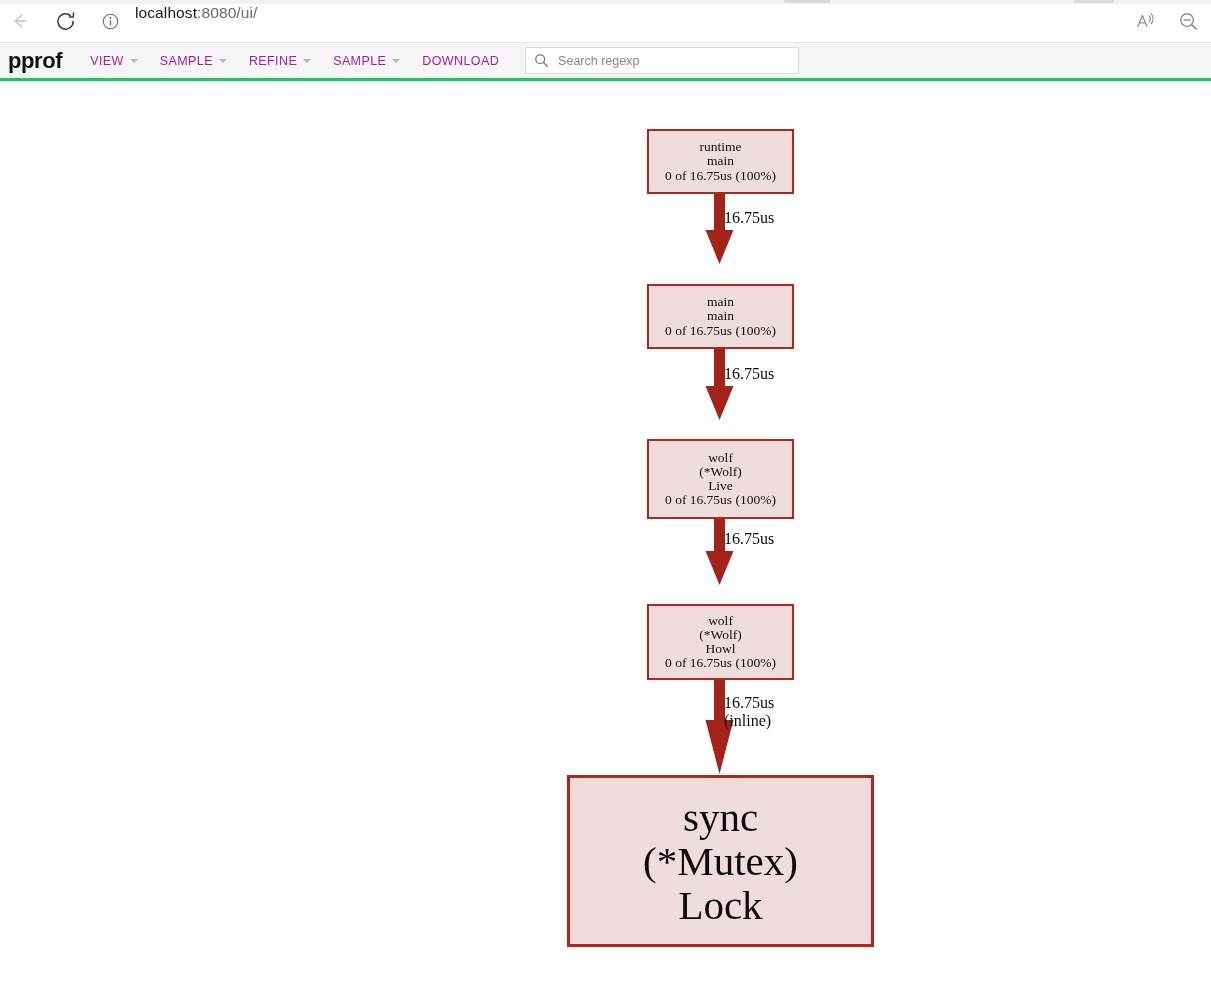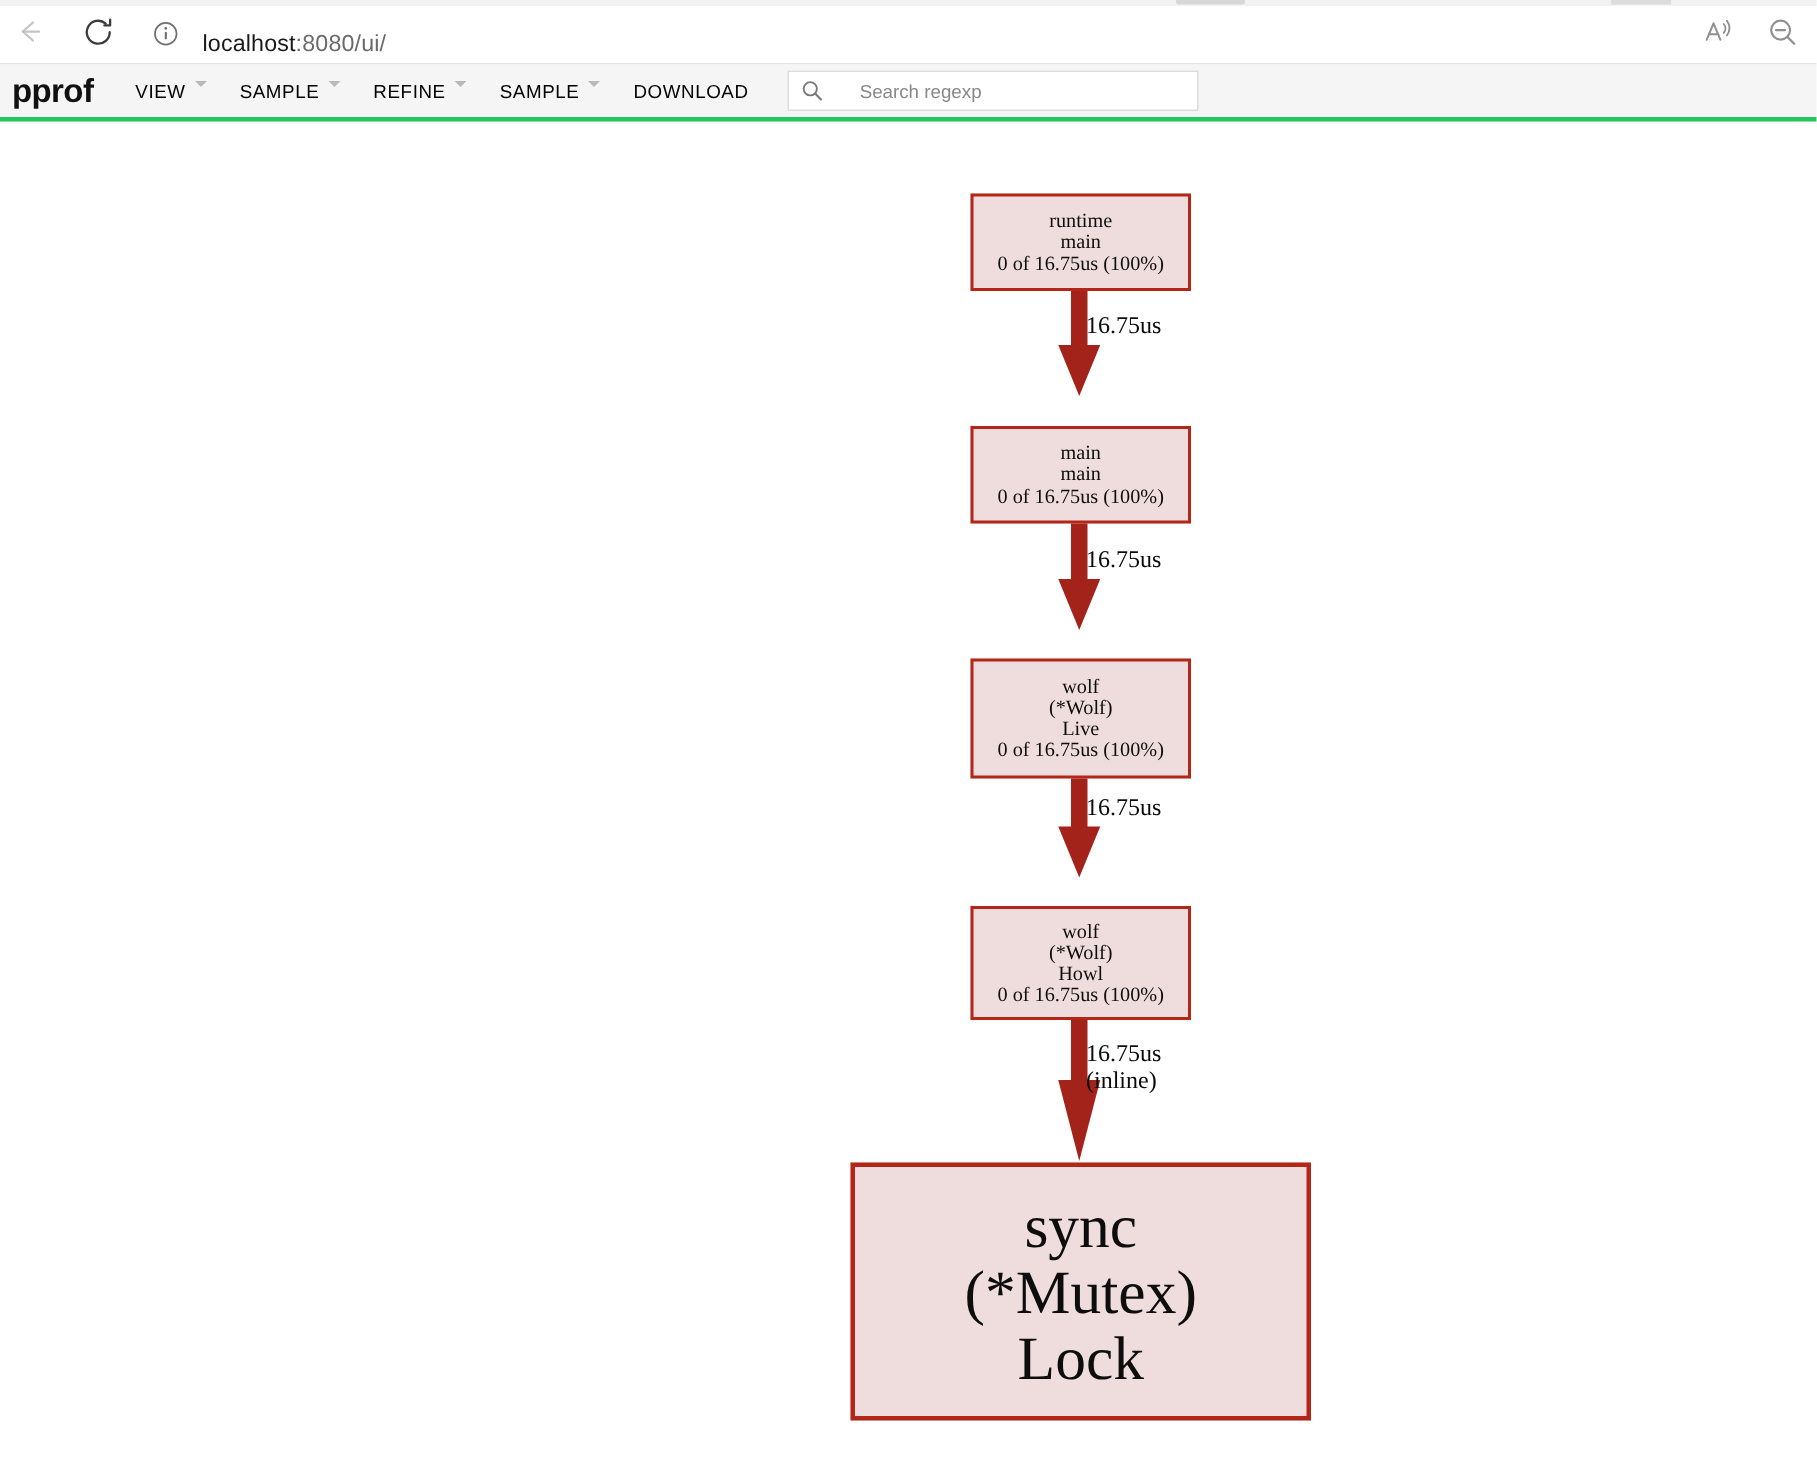--- a/index.html
+++ b/index.html
@@ -37,21 +37,21 @@
     display: flex; align-items: center; justify-content: center;
   }
   #back-button { left: 5px; }
   #reload-button { left: 50px; }
 
   #url-bar {
     position: absolute; left: 93px; top: 4px;
     width: 736px; height: 35px;
     background: #ffffff;
     border-radius: 18px;
-    display: flex; align-items: flex-end;
+    display: flex; align-items: flex-start;
   }
   #site-info-icon {
     width: 34px; height: 34px;
     display: flex; align-items: center; justify-content: center;
     flex: 0 0 auto;
   }
   #url-text {
     font-size: 15.5px;
     color: #6a6a6a;
     letter-spacing: .1px;
@@ -77,22 +77,22 @@
     background: #f5f5f5;
     border-bottom: 3px solid #22c55e;
     display: flex; align-items: center;
   }
   #pprof-logo {
     font-size: 22px; font-weight: bold; color: #111;
     margin-left: 8px; margin-right: 22px;
     letter-spacing: -0.4px;
   }
   .menu-item {
-    display: flex; align-items: flex-start;
-    font-size: 12.5px; color: #000000;
+    display: flex; align-items: center;
+    font-size: 12.5px; color: #a21caf;
     letter-spacing: .4px;
     padding: 4px 6px;
     margin-right: 10px;
     cursor: default;
     white-space: nowrap;
   }
   .caret {
     display: inline-block;
     width: 0; height: 0; margin-left: 6px;
     border-left: 4px solid transparent;
@@ -100,21 +100,20 @@
     border-top: 4px solid #b9b9b9;
   }
   #search-box {
     position: relative;
     width: 274px; height: 27px;
     margin-left: 10px;
     background: #ffffff;
     border: 1px solid #dcdcdc;
     display: flex; align-items: center;
     padding: 0 8px;
-    gap: 15px;
   }
   #search-icon { flex: 0 0 auto; display: flex; align-items: center; }
   #search-input {
     border: none; outline: none;
     font-family: "Liberation Sans", sans-serif;
     font-size: 12.5px; color: #444;
     width: 100%; margin-left: 7px;
     background: transparent;
   }
   #search-input::placeholder { color: #888; }

